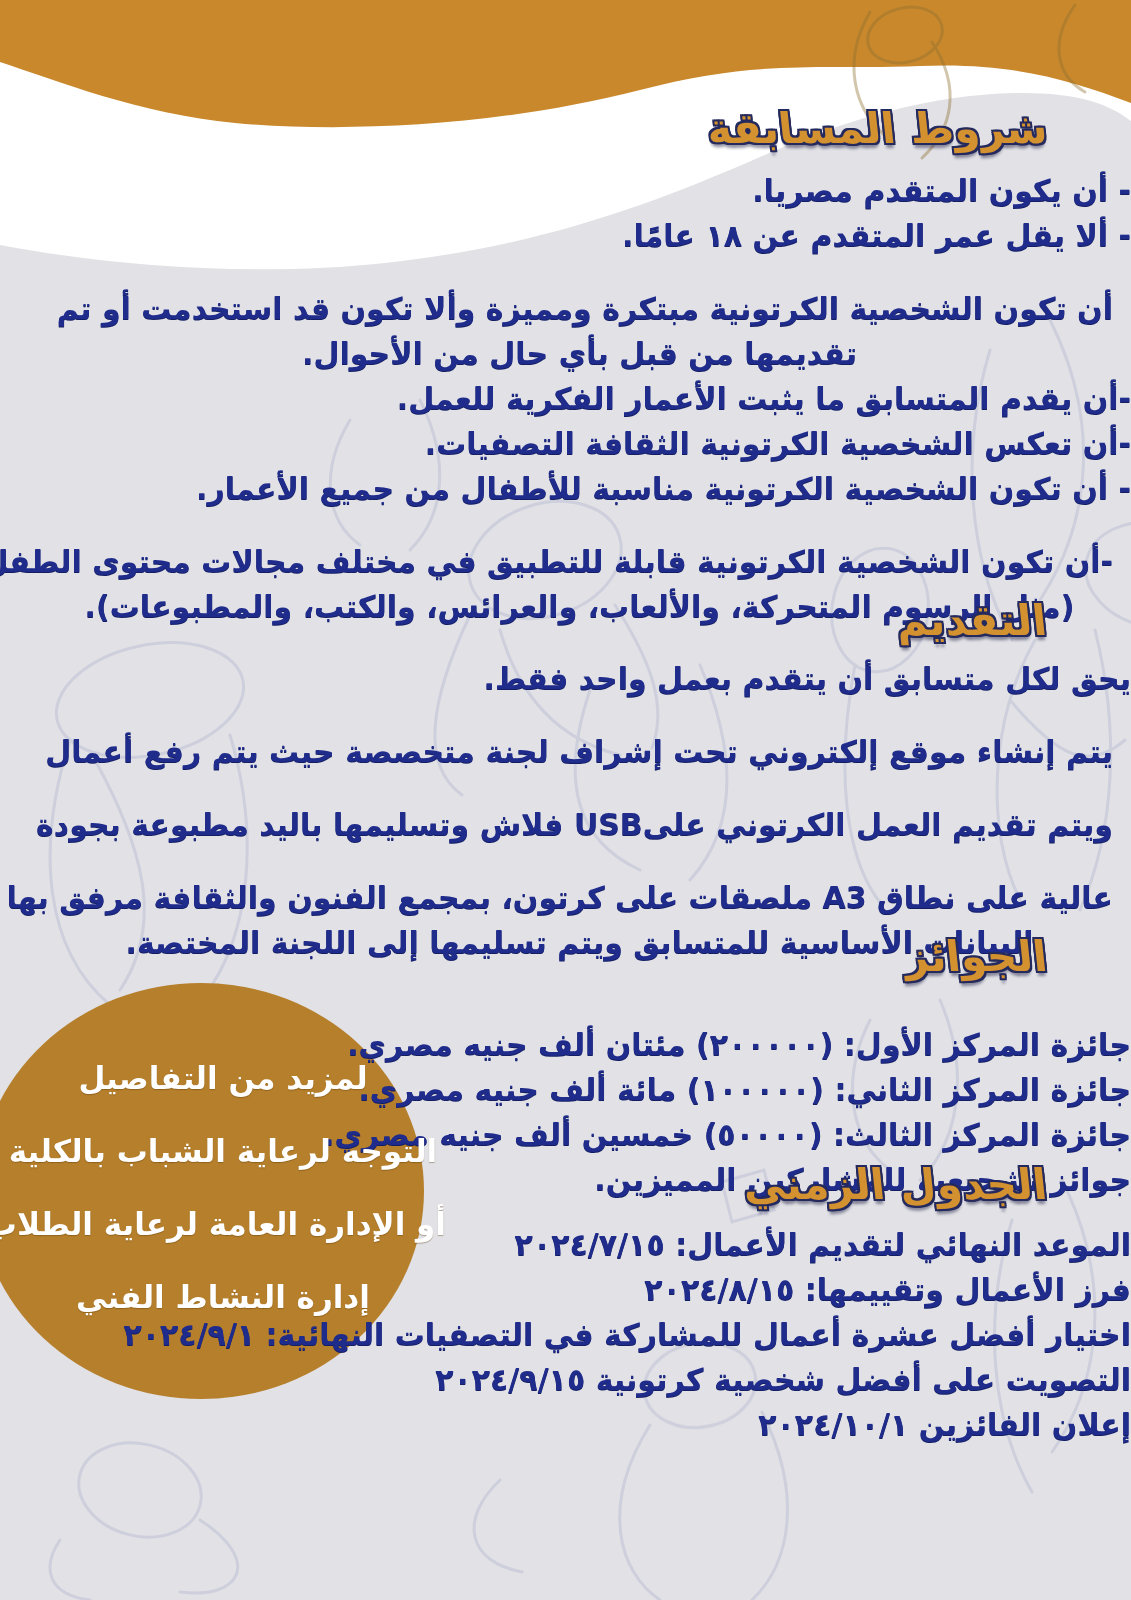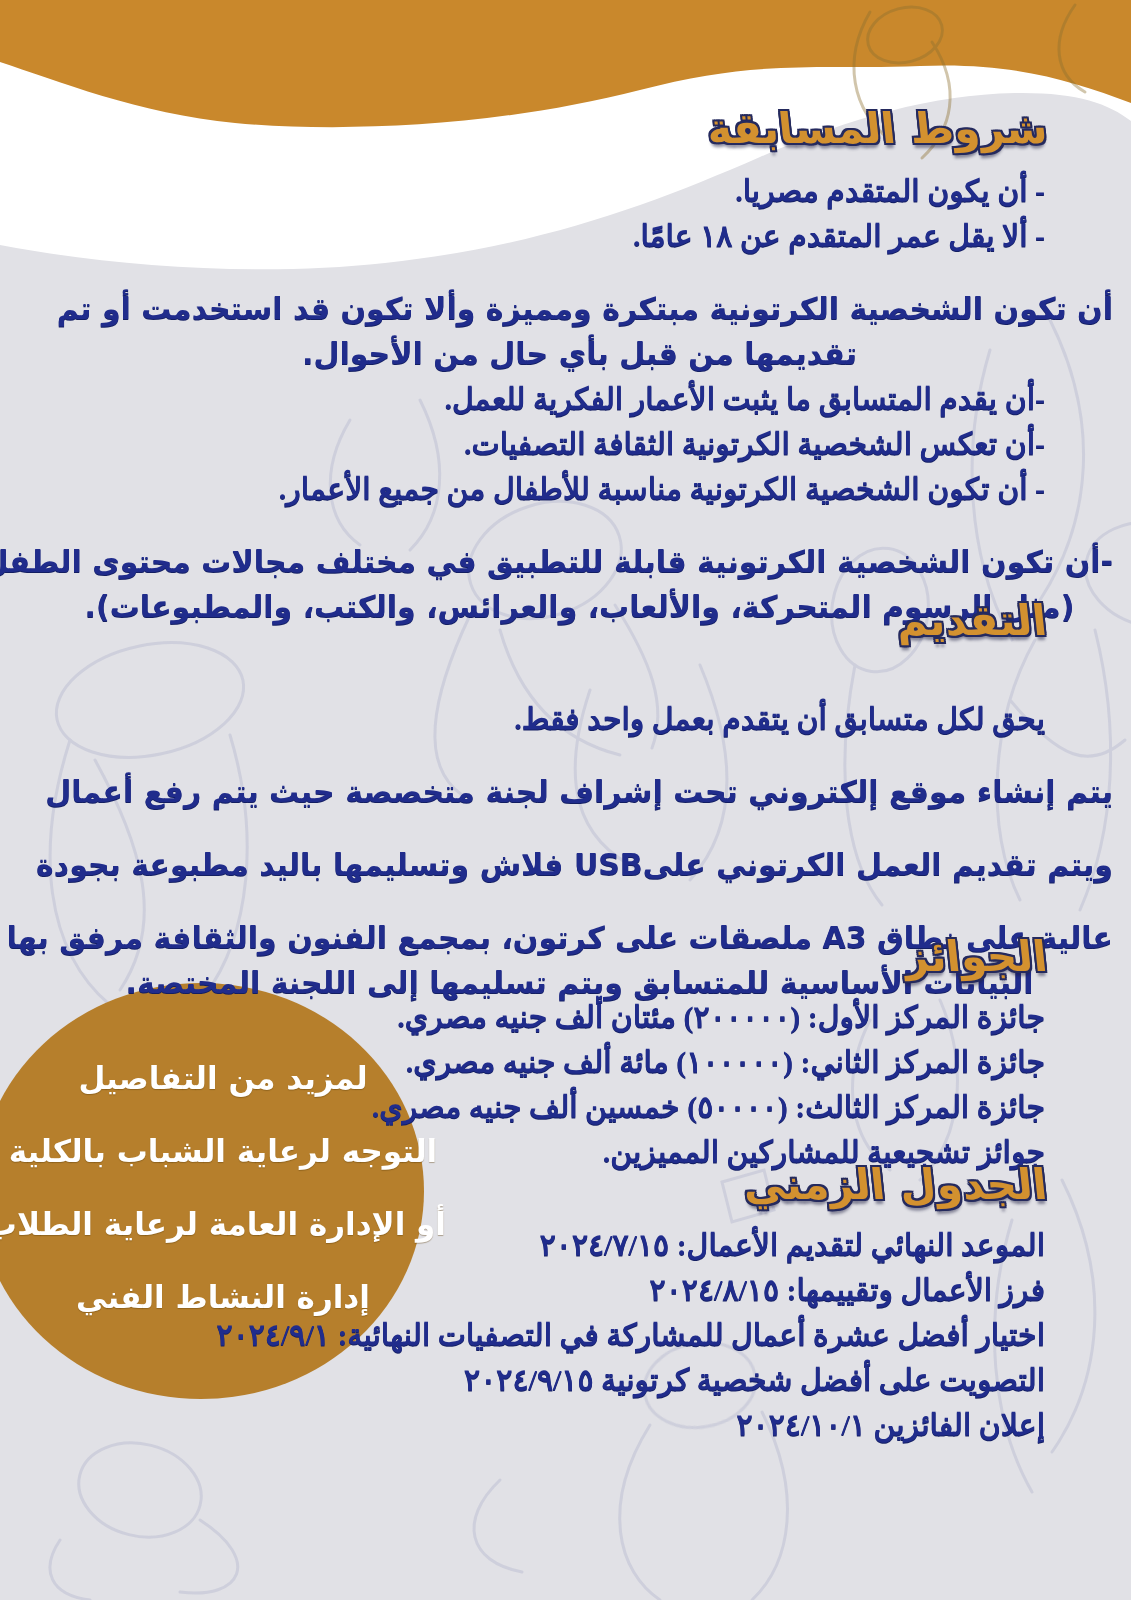--- a/index.html
+++ b/index.html
@@ -18,21 +18,21 @@
                 2px 2px 0 #252a5e,-2px 0 0 #252a5e,2px 0 0 #252a5e,
                 0 -2px 0 #252a5e,0 2px 0 #252a5e,0 5px 3px rgba(25,25,60,.45);
     white-space:nowrap;
   }
   .sec{position:absolute;left:0;right:0;}
   .line{
     height:45px;line-height:45px;font-size:30px;font-weight:bold;
     color:#202c8c;white-space:nowrap;
     text-shadow:0 1px 0 #131e62;
   }
-  .line.r{text-align:right;margin-right:86px;font-family:Liberation Serif, serif;}
+  .line.r{text-align:right;}
   .line.w{text-align:right;margin-right:18px;margin-top:28px;}
   .line.c{text-align:center;padding-left:28px;}
   .details-circle{
     position:absolute;left:-22px;top:983px;width:446px;height:416px;
     border-radius:50%;background:#b67f2c;z-index:2;
   }
   .details-text{
     position:absolute;left:0;top:1042px;width:446px;z-index:3;
     text-align:center;direction:rtl;
   }
@@ -93,30 +93,30 @@
     <div class="line w">أن تكون الشخصية الكرتونية مبتكرة ومميزة وألا تكون قد استخدمت أو تم</div>
     <div class="line c">تقديمها من قبل بأي حال من الأحوال.</div>
     <div class="line r">-أن يقدم المتسابق ما يثبت الأعمار الفكرية للعمل.</div>
     <div class="line r">-أن تعكس الشخصية الكرتونية الثقافة التصفيات.</div>
     <div class="line r">- أن تكون الشخصية الكرتونية مناسبة للأطفال من جميع الأعمار.</div>
     <div class="line w">-أن تكون الشخصية الكرتونية قابلة للتطبيق في مختلف مجالات محتوى الطفل</div>
     <div class="line c">(مثل الرسوم المتحركة، والألعاب، والعرائس، والكتب، والمطبوعات).</div>
   </div>
 
   <div class="sec-heading" style="top:596px;">التقديم</div>
-  <div class="sec" style="top:696px;">
+  <div class="sec" style="top:656px;">
     <div class="line r">يحق لكل متسابق أن يتقدم بعمل واحد فقط.</div>
     <div class="line w">يتم إنشاء موقع إلكتروني تحت إشراف لجنة متخصصة حيث يتم رفع أعمال</div>
     <div class="line w">ويتم تقديم العمل الكرتوني علىUSB فلاش  وتسليمها باليد مطبوعة بجودة</div>
     <div class="line w">عالية على نطاق A3  ملصقات على كرتون، بمجمع الفنون والثقافة مرفق بها</div>
     <div class="line c">البيانات الأساسية للمتسابق ويتم تسليمها إلى اللجنة المختصة.</div>
   </div>
 
   <div class="sec-heading" style="top:932px;">الجوائز</div>
-  <div class="sec" style="top:994px;">
+  <div class="sec" style="top:1022px;">
     <div class="line r">جائزة المركز الأول: (٢٠٠٠٠٠) مئتان ألف جنيه مصري.</div>
     <div class="line r">جائزة المركز الثاني: (١٠٠٠٠٠) مائة ألف جنيه مصري.</div>
     <div class="line r">جائزة المركز الثالث: (٥٠٠٠٠) خمسين ألف جنيه مصري.</div>
     <div class="line r">جوائز تشجيعية للمشاركين المميزين.</div>
   </div>
 
   <div class="sec-heading" style="top:1160px;">الجدول الزمني</div>
   <div class="sec" style="top:1222px;">
     <div class="line r">الموعد النهائي لتقديم الأعمال: ٢٠٢٤/٧/١٥</div>
     <div class="line r">فرز الأعمال وتقييمها: ٢٠٢٤/٨/١٥</div>

